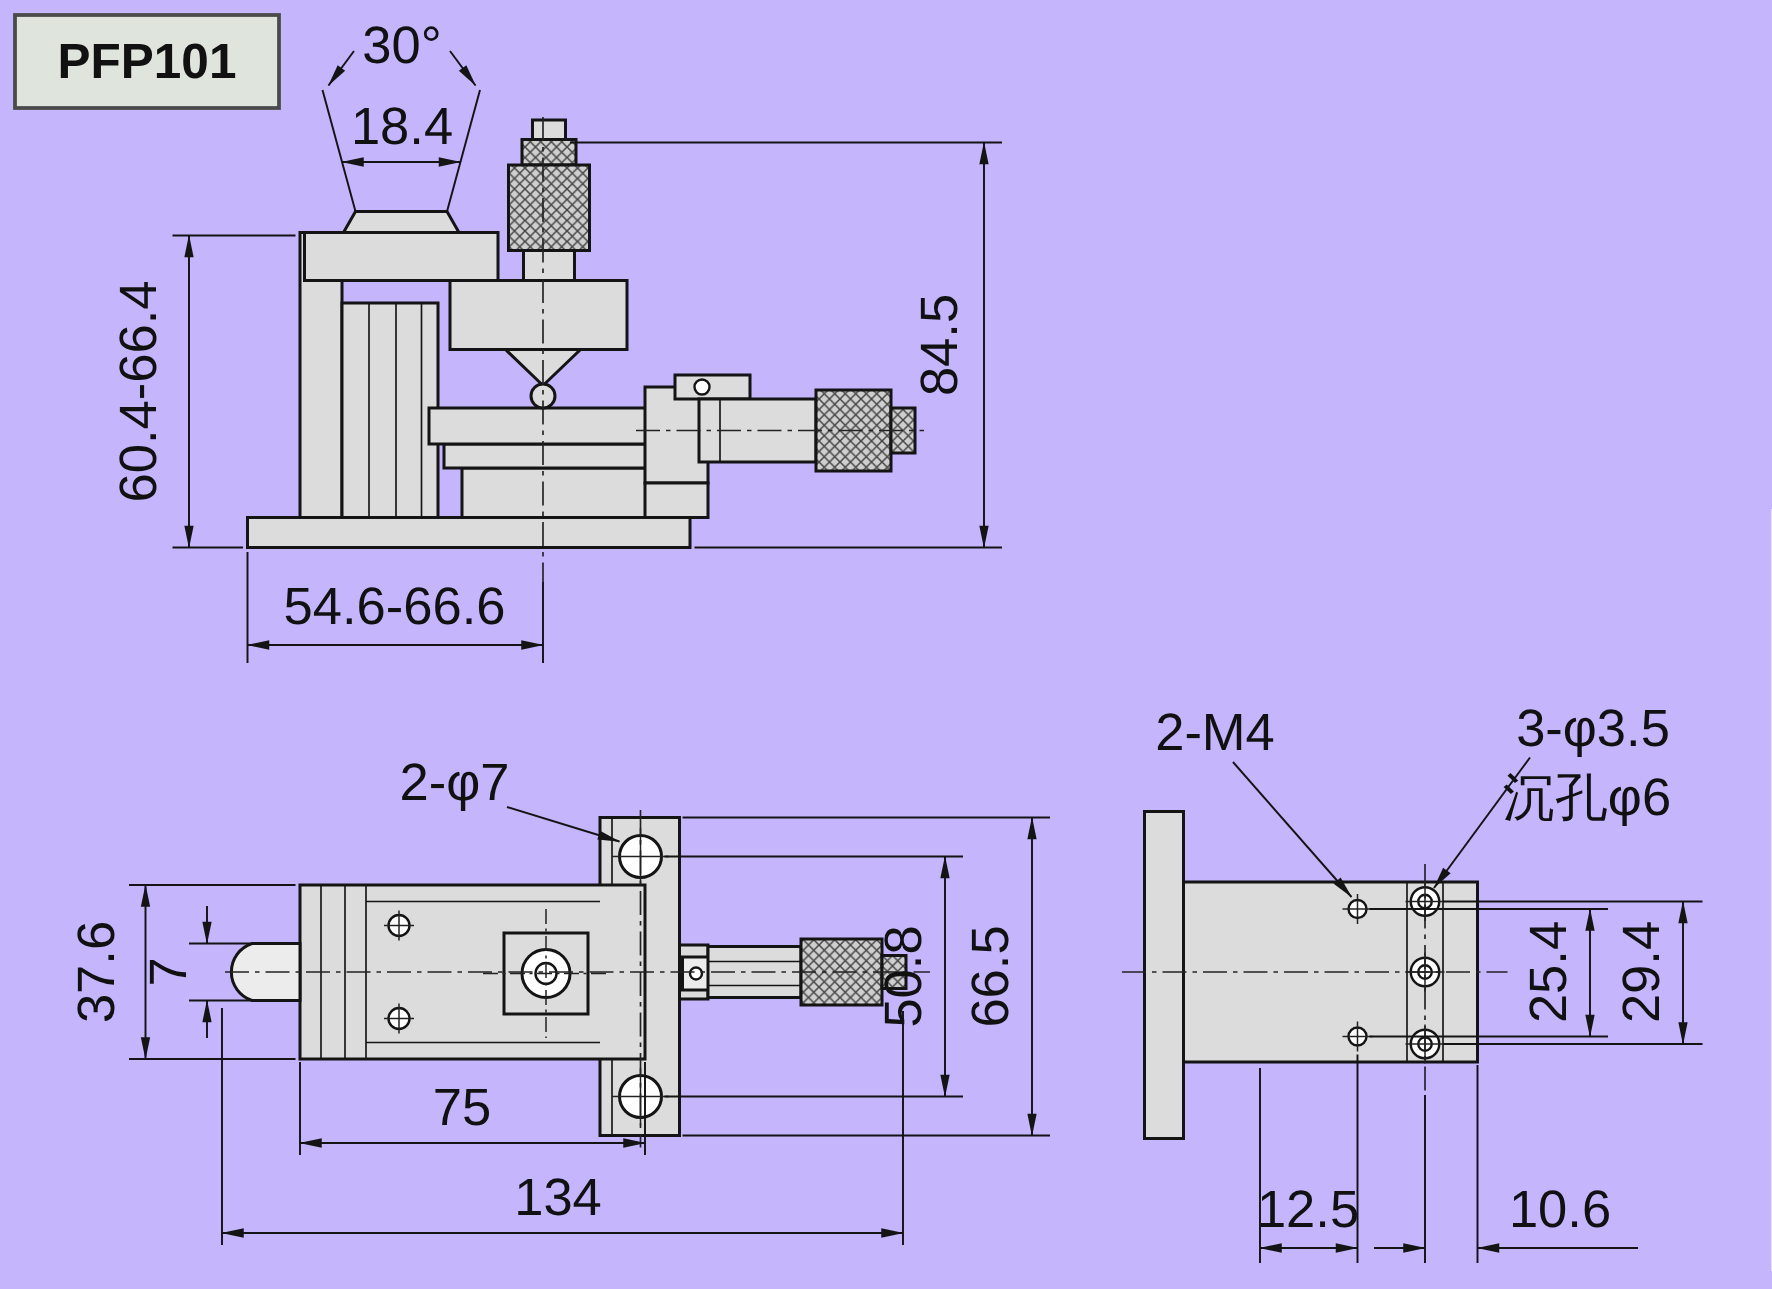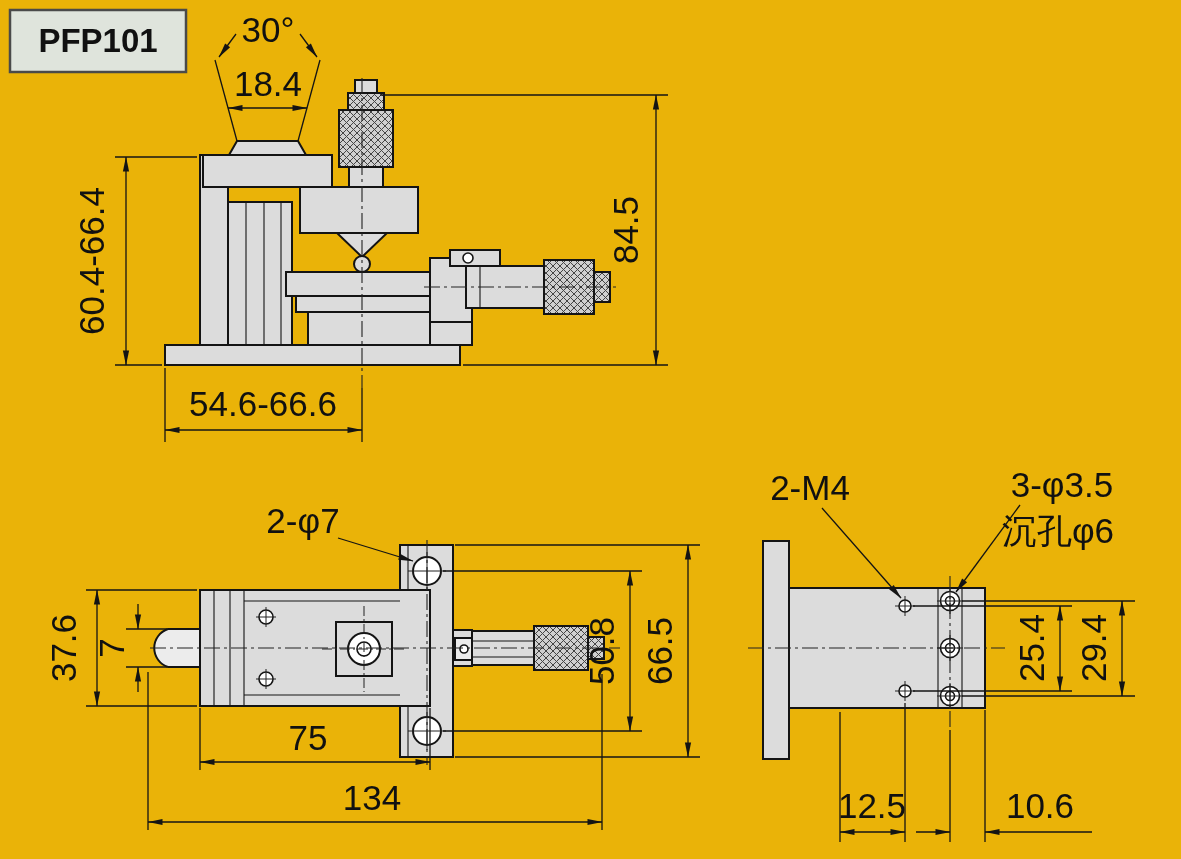--- a/index.html
+++ b/index.html
@@ -1,16 +1,16 @@
 <!DOCTYPE html>
 <html><head>
 <meta charset="utf-8">
 <style>
   html,body{margin:0;padding:0;background:#ffffff;}
-  .canvas{position:relative;width:1181px;height:859px;background:#eab308;overflow:hidden;}
+  .canvas{position:relative;width:1181px;height:859px;background:#c4b5fd;overflow:hidden;}
   svg{position:absolute;inset:0;}
   .part{fill:#dcdcdc;stroke:#141414;stroke-width:2;stroke-linejoin:miter;}
   .part-light{fill:#ececec;stroke:#141414;stroke-width:2;}
   .hole{fill:#ffffff;stroke:#141414;stroke-width:2;}
   .hole-thin{fill:#ffffff;stroke:#141414;stroke-width:1.6;}
   .thin{stroke:#141414;stroke-width:1.1;fill:none;}
   .dim-line{stroke:#141414;stroke-width:1.3;fill:none;}
   .center{stroke:#222222;stroke-width:1.1;fill:none;stroke-dasharray:16 4 3 4;}
   .cross{stroke:#222222;stroke-width:1;fill:none;}
   .dim{font-family:"Liberation Sans","DejaVu Sans",sans-serif;font-size:35px;fill:#111;}

